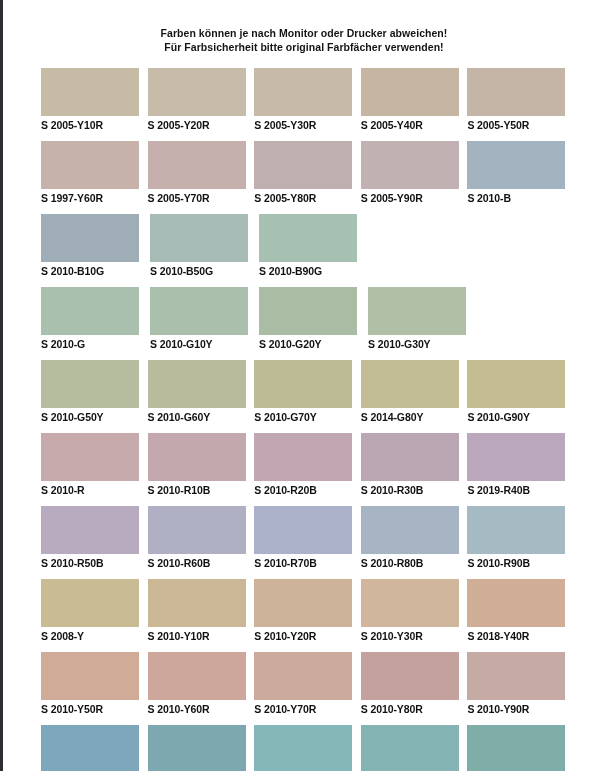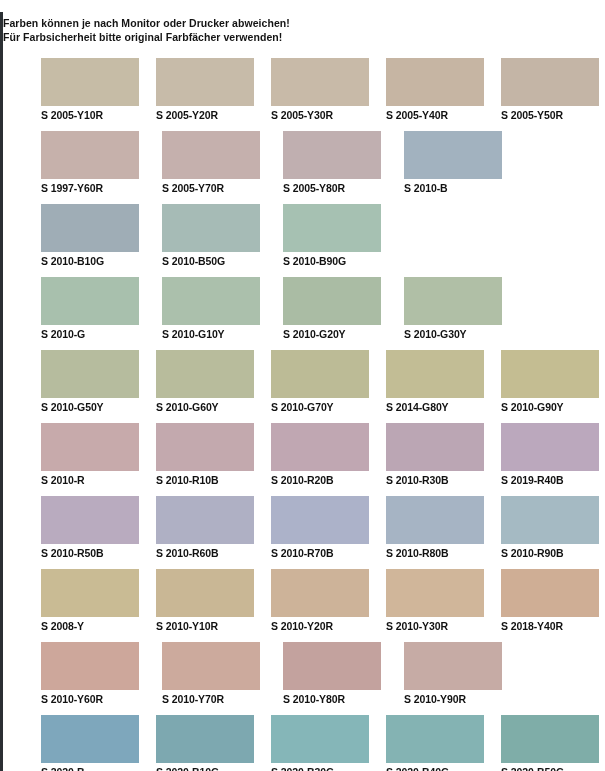--- a/index.html
+++ b/index.html
@@ -18,40 +18,39 @@
   }
   #page {
     position: relative;
     width: 605px;
     height: 771px;
     background: #ffffff;
     box-sizing: border-box;
     border-left: 3px solid #2b2f33;
   }
   #notice {
-    padding-top: 4px;
-    text-align: left;
+    padding-top: 26px;
+    text-align: center;
     line-height: 14px;
-    margin-top: 12px;
   }
   #notice .notice-line {
     display: block;
     font-size: 10.5px;
     font-weight: 700;
     letter-spacing: 0.05px;
     color: #141414;
   }
   #grid {
     margin-top: 14px;
     padding-left: 38px;
     padding-right: 36px;
   }
   .swatch-row {
     display: flex;
-    gap: 12px;
+    gap: 0;
     margin-bottom: 9px;
   }
   .swatch-cell {
     width: 104px;
     margin-right: 5px;
   }
   .swatch-cell:last-child {
     margin-right: 0;
   }
   .swatch-chip {
@@ -110,20 +109,24 @@
         </div>
         <div class="swatch-cell">
           <span class="swatch-chip" title="#c5b0ad" style="background-color: rgb(197, 176, 173);"></span>
           <span class="swatch-label">S  2005-Y70R</span>
         </div>
         <div class="swatch-cell">
           <span class="swatch-chip" title="#c0afb0" style="background-color: rgb(192, 175, 176);"></span>
           <span class="swatch-label">S  2005-Y80R</span>
         </div>
         <div class="swatch-cell">
+          <span class="swatch-chip" title="#c2b1b3" style="background-color: rgb(194, 177, 179);"></span>
+          <span class="swatch-label">S  2005-Y90R</span>
+        </div>
+        <div class="swatch-cell">
           <span class="swatch-chip" title="#a2b2bf" style="background-color: rgb(162, 178, 191);"></span>
           <span class="swatch-label">S 2010-B</span>
         </div>
       </div>
       <div class="swatch-row">
         <div class="swatch-cell">
           <span class="swatch-chip" title="#9fadb6" style="background-color: rgb(159, 173, 182);"></span>
           <span class="swatch-label">S  2010-B10G</span>
         </div>
         <div class="swatch-cell">
@@ -236,20 +239,24 @@
           <span class="swatch-chip" title="#d0b69a" style="background-color: rgb(208, 182, 154);"></span>
           <span class="swatch-label">S 2010-Y30R</span>
         </div>
         <div class="swatch-cell">
           <span class="swatch-chip" title="#cfae95" style="background-color: rgb(207, 174, 149);"></span>
           <span class="swatch-label">S 2018-Y40R</span>
         </div>
       </div>
       <div class="swatch-row">
         <div class="swatch-cell">
+          <span class="swatch-chip" title="#d0ab97" style="background-color: rgb(208, 171, 151);"></span>
+          <span class="swatch-label">S 2010-Y50R</span>
+        </div>
+        <div class="swatch-cell">
           <span class="swatch-chip" title="#cda79b" style="background-color: rgb(205, 167, 155);"></span>
           <span class="swatch-label">S 2010-Y60R</span>
         </div>
         <div class="swatch-cell">
           <span class="swatch-chip" title="#ccaa9d" style="background-color: rgb(204, 170, 157);"></span>
           <span class="swatch-label">S 2010-Y70R</span>
         </div>
         <div class="swatch-cell">
           <span class="swatch-chip" title="#c3a29e" style="background-color: rgb(195, 162, 158);"></span>
           <span class="swatch-label">S 2010-Y80R</span>

